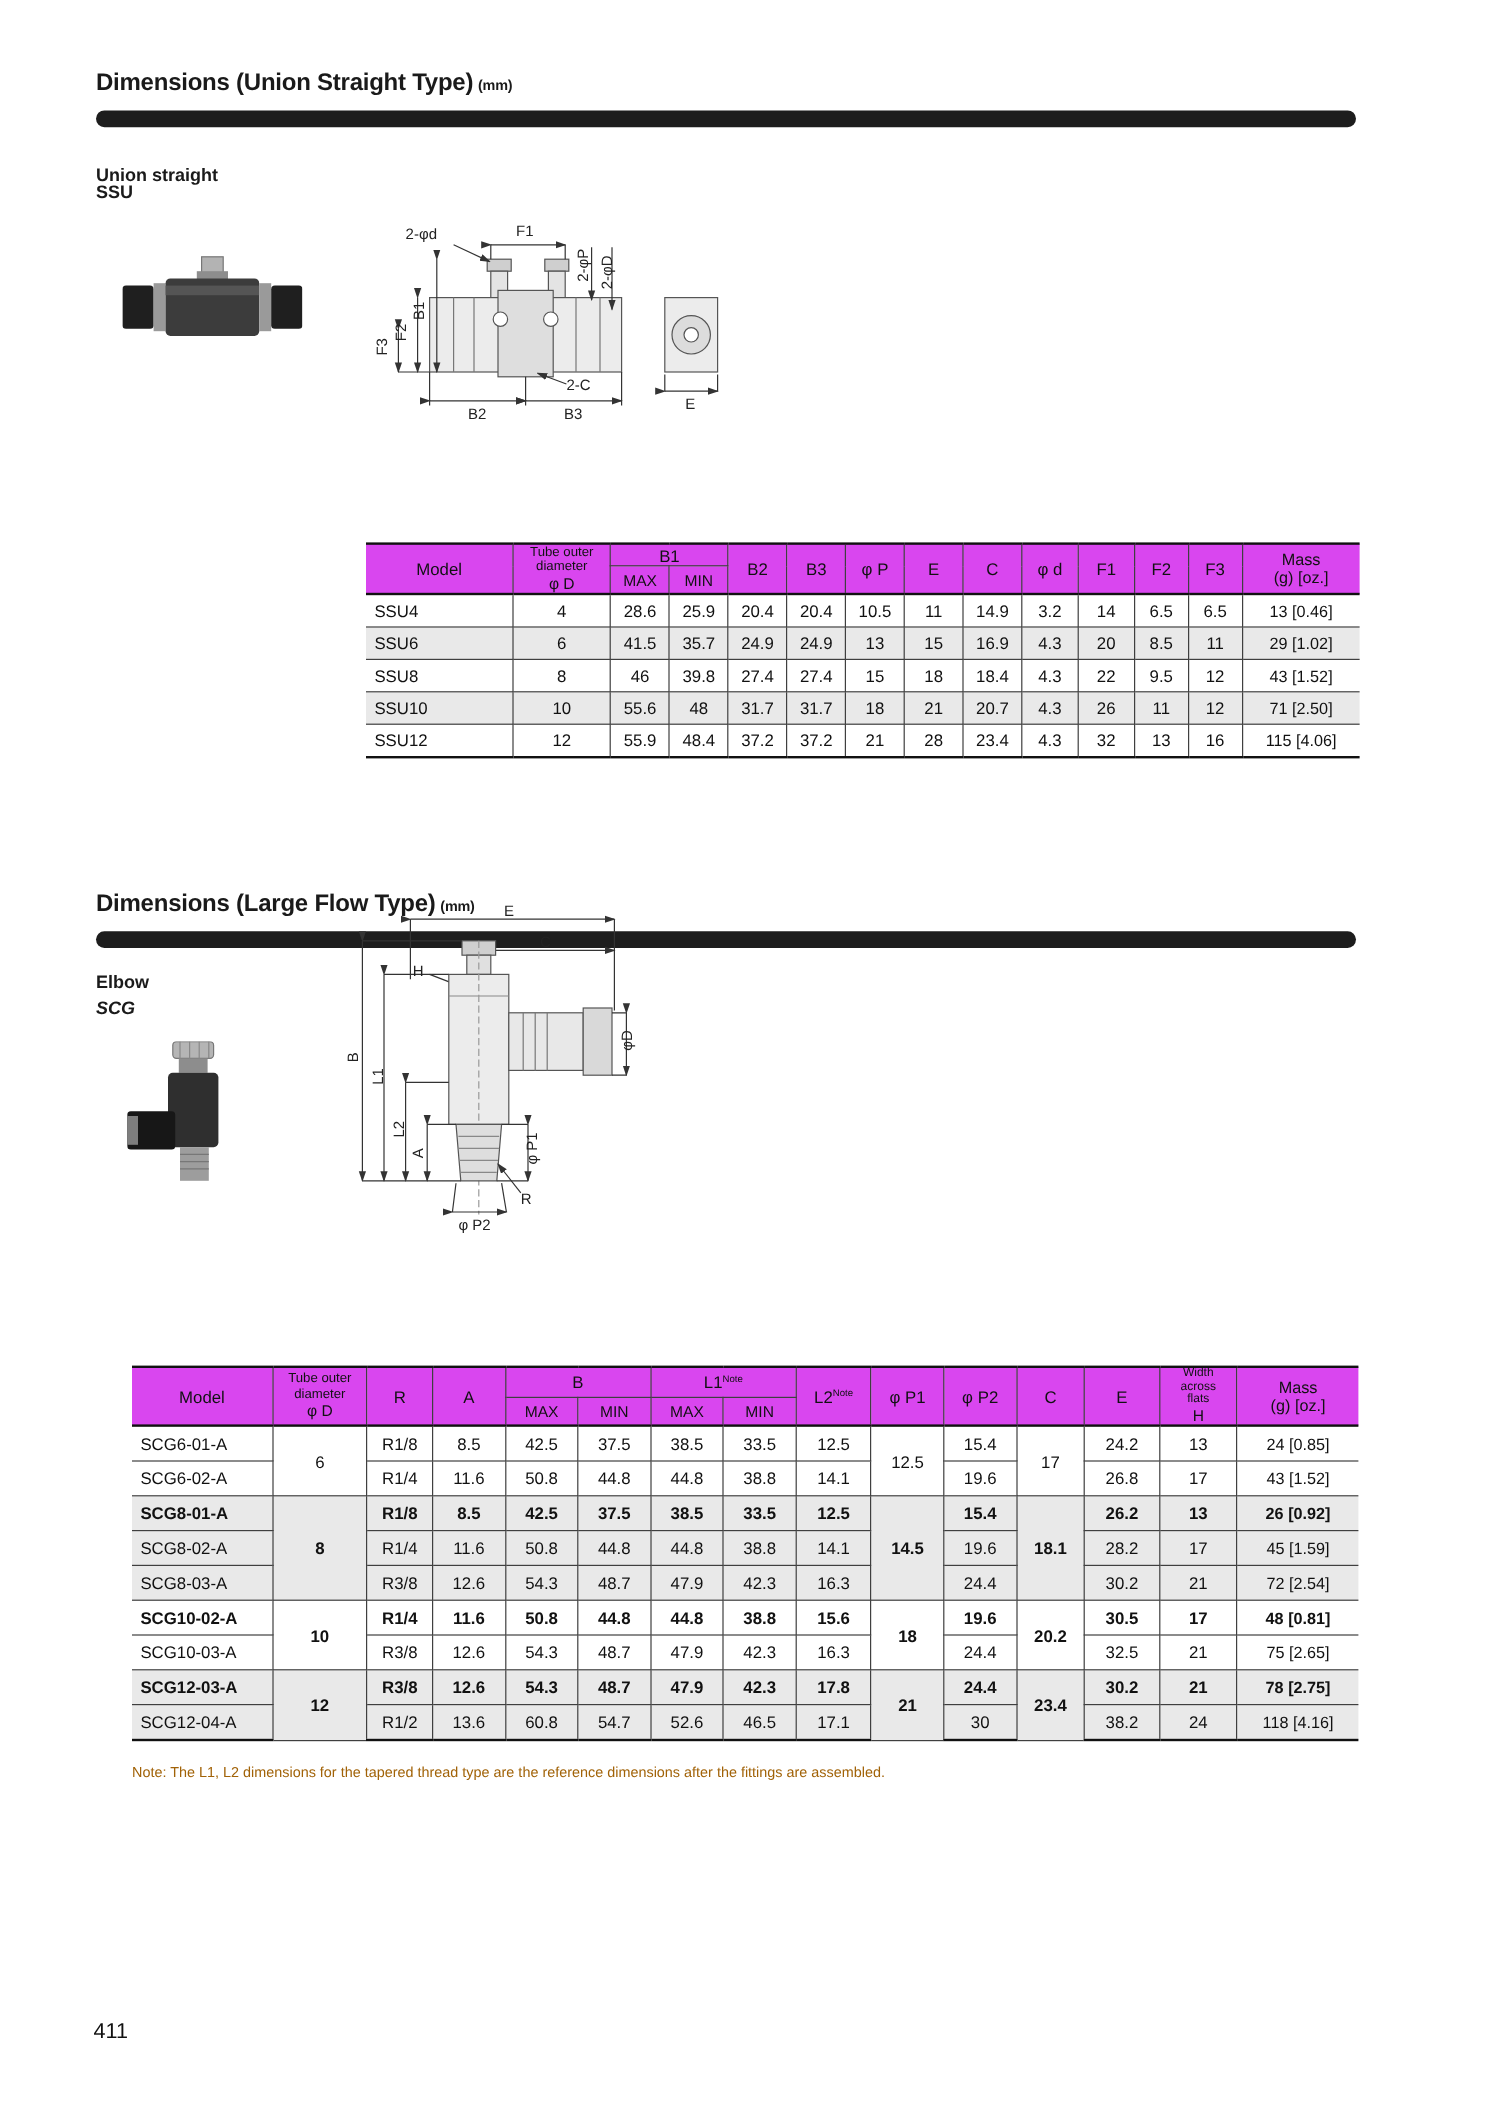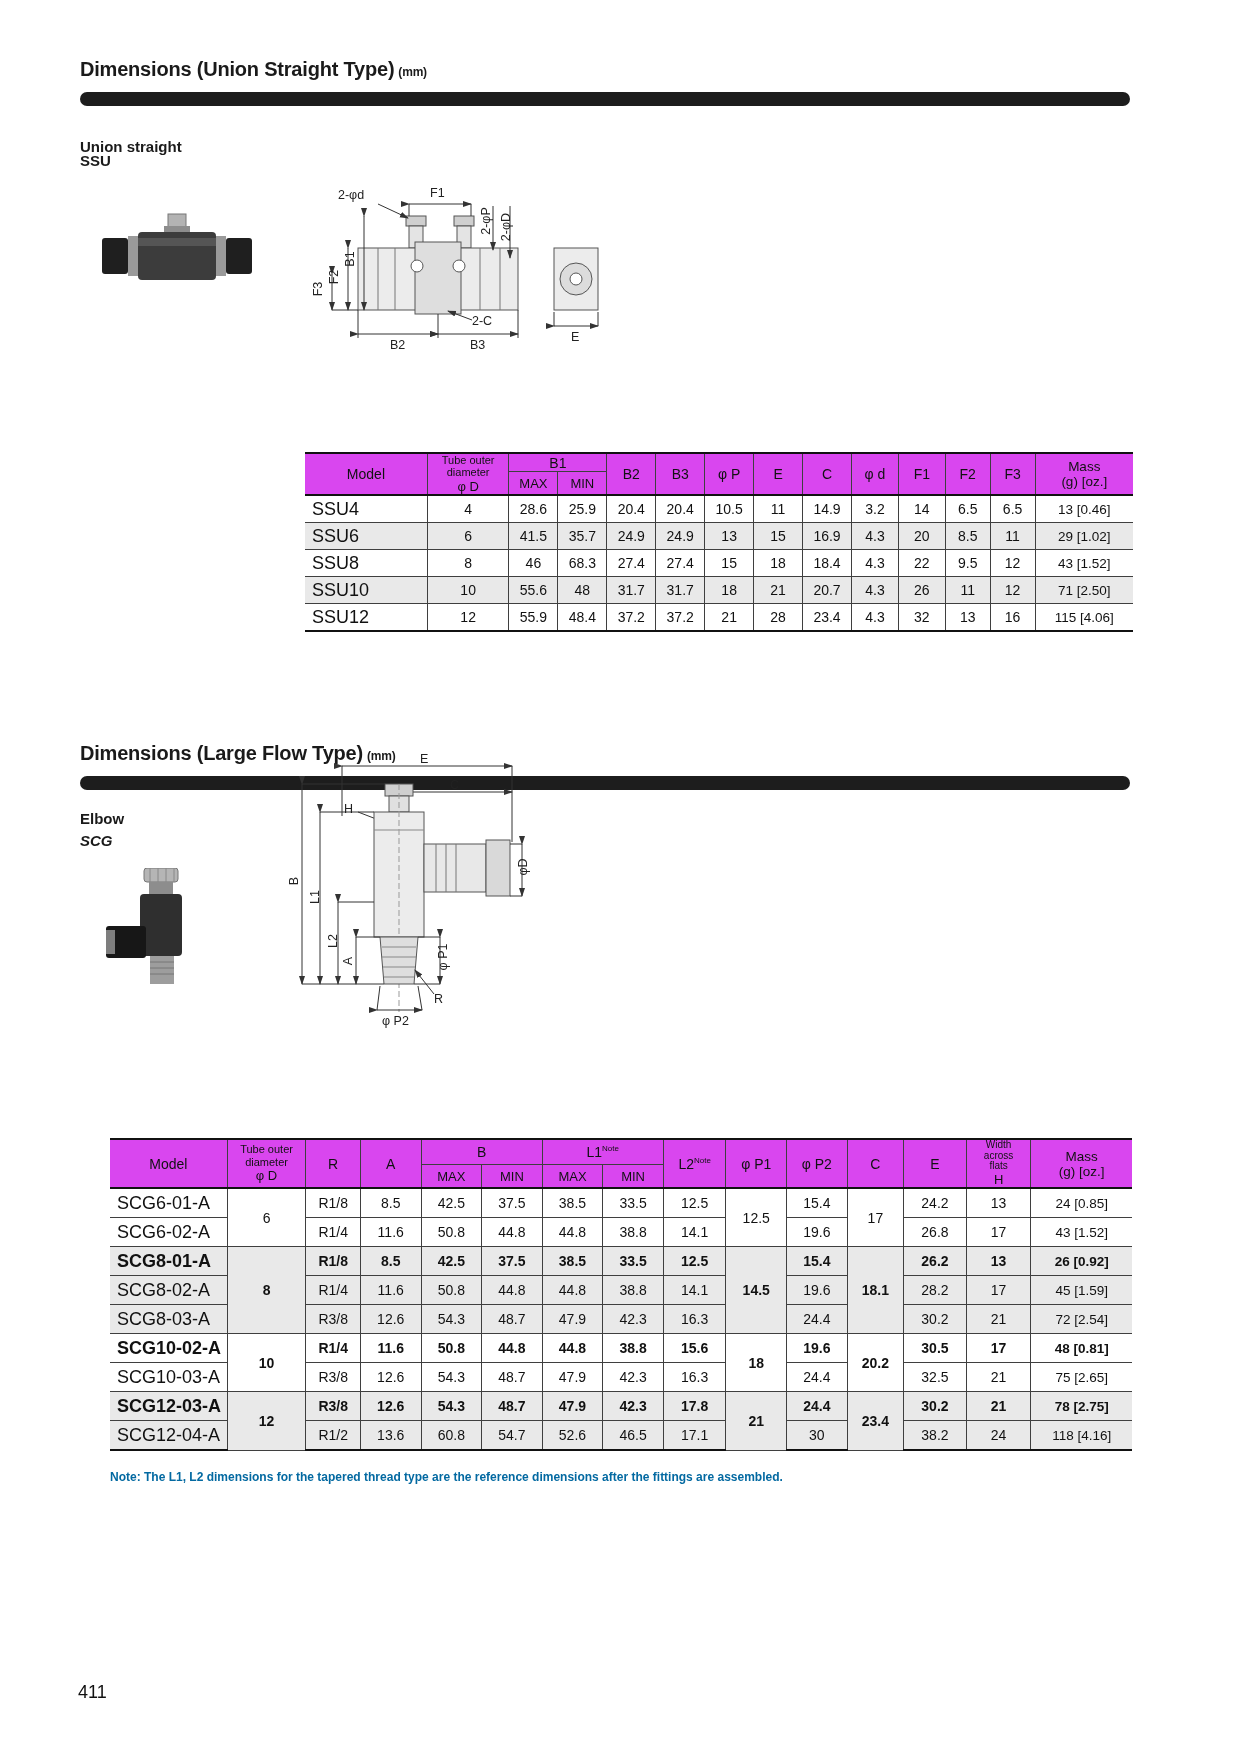--- a/index.html
+++ b/index.html
@@ -11,35 +11,35 @@
   .subtitle{font-size:15px;font-weight:bold;}
   
   .dim-table{border-collapse:collapse;table-layout:fixed;font-size:14px;color:#111;}
   .dim-table th,.dim-table td{border:1px solid #3f3f3f;text-align:center;vertical-align:middle;padding:0 2px;font-weight:normal;}
   .dim-table thead th{background:#d946ef;}
   .dim-table thead tr:first-child th{border-top:2.5px solid #111;}
   .dim-table tbody tr:first-child td{border-top:2px solid #111;}
   .dim-table tbody tr:last-child td{border-bottom:2.5px solid #111;}
   .no-l{border-left:none !important;}
   .no-r{border-right:none !important;margin-top:44px;}
-  .model-cell{text-align:left !important;font-weight:bold;padding-left:7px !important;font-size:18px;margin-top:31px;}
+  .model-cell{text-align:left !important;font-weight:bold;padding-left:7px !important;font-size:14px;margin-top:31px;}
   .shaded td{background:#e9e9e9;}
   .gstart td{border-top:1.8px solid #111;font-weight:bold;}
   .t1 tbody td{height:26px;}
   .t2 tbody td{height:28px;}
   .hdr-small{font-size:11px;line-height:1.12;}
   .hdr-xs{font-size:10px;line-height:1.05;}
   .hdr-phi{font-size:13px;line-height:1.2;}
   .mass-col{font-size:13.5px;}
   .sup{font-size:8px;vertical-align:super;}
   
   .drawing{position:absolute;}
   .dlabel{position:absolute;font-size:12.5px;color:#222;white-space:nowrap;}
   .vlabel{position:absolute;font-size:12.5px;color:#222;white-space:nowrap;transform:rotate(-90deg);transform-origin:center;}
-  .note-text{font-size:12px;color:#0369a1;font-weight:bold;}
+  .note-text{font-size:12px;color:#a16207;}
   .page-num{font-size:18px;color:#111;}
 </style>
 </head>
 <body>
 
 <div class="abs sec-title" style="left:80px;top:58px;">
   <span>Dimensions (Union Straight Type)</span><span class="unit">(mm)</span>
 </div>
 <div class="abs black-bar" style="left:80px;top:92px;width:1050px;"></div>
 <div class="abs subtitle" style="left:80px;top:138px;">Union straight</div>
@@ -197,21 +197,21 @@
       <td>4.3</td>
       <td>20</td>
       <td>8.5</td>
       <td>11</td>
       <td class="mass-col no-r">29 [1.02]</td>
     </tr>
     <tr>
       <td class="model-cell no-l">SSU8</td>
       <td>8</td>
       <td>46</td>
-      <td>68.3</td>
+      <td>39.8</td>
       <td>27.4</td>
       <td>27.4</td>
       <td>15</td>
       <td>18</td>
       <td>18.4</td>
       <td>4.3</td>
       <td>22</td>
       <td>9.5</td>
       <td>12</td>
       <td class="mass-col no-r">43 [1.52]</td>

